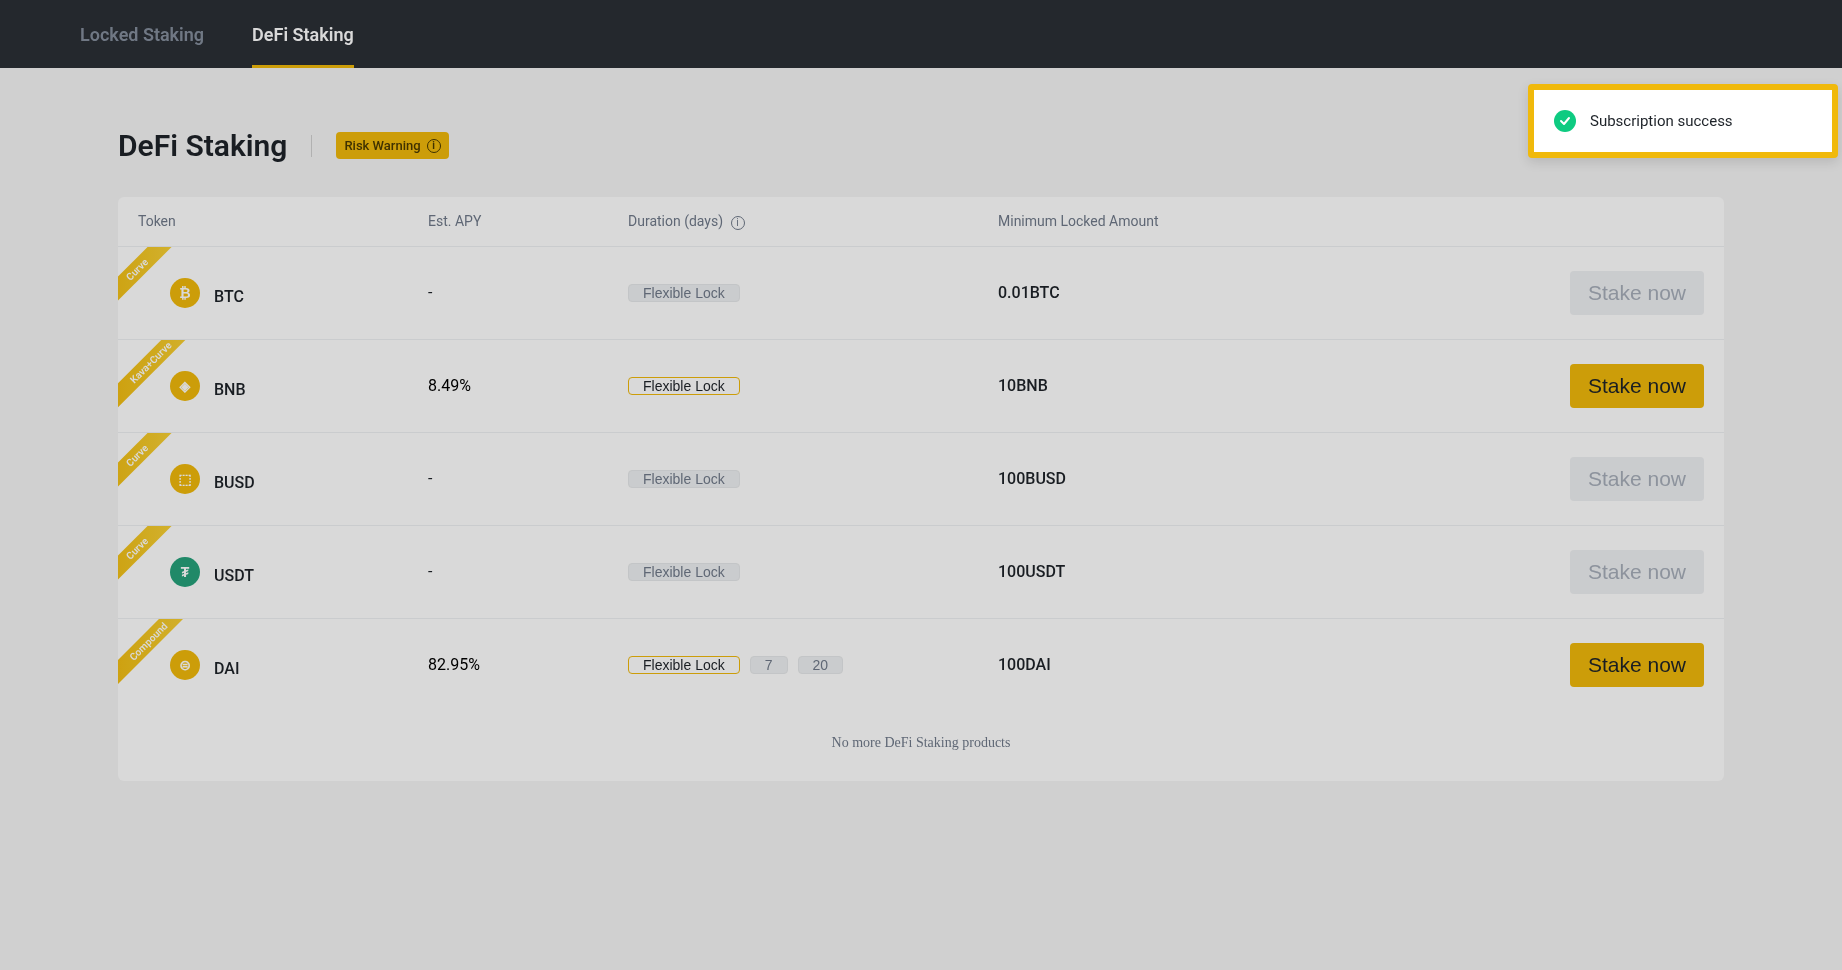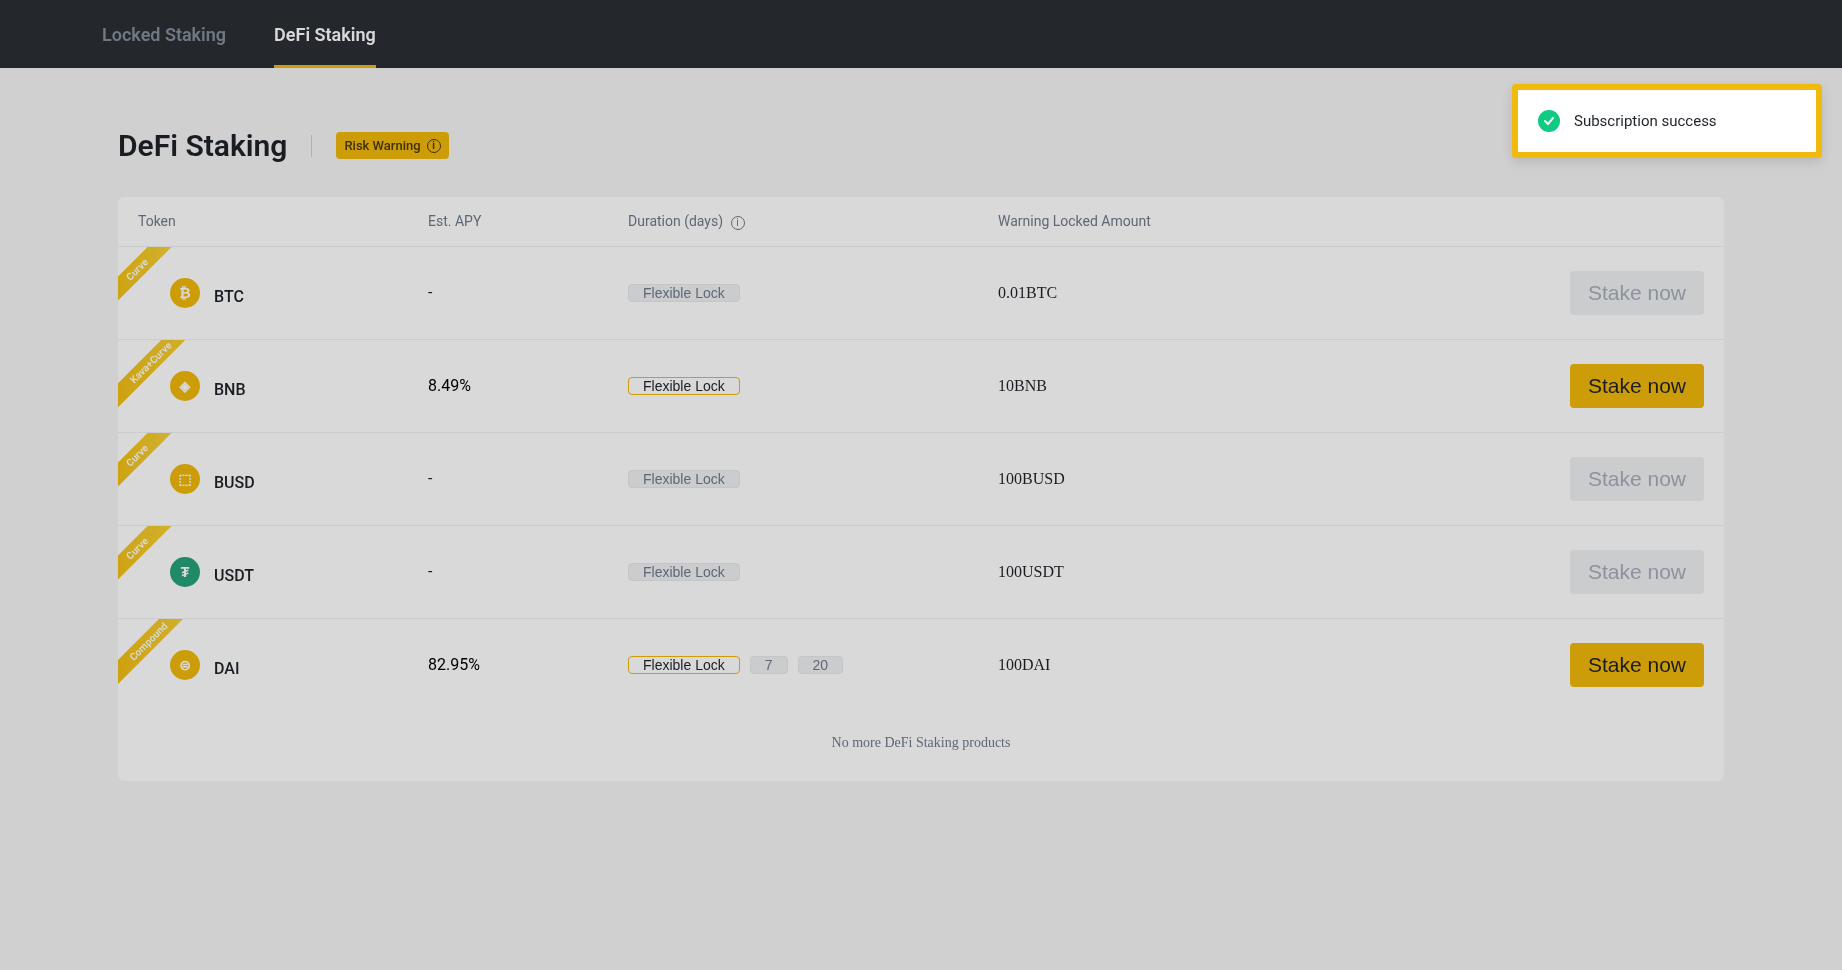--- a/index.html
+++ b/index.html
@@ -16,21 +16,21 @@
     z-index: 5;
     pointer-events: none;
   }
 
   
   .topbar {
     background: #2b2f36;
     height: 68px;
     display: flex;
     align-items: flex-end;
-    padding: 0 102px;
+    padding: 0 80px;
     gap: 48px;
   }
   .tab {
     color: #848e9c;
     font-size: 18px;
     font-weight: 600;
     height: 100%;
     display: flex;
     align-items: center;
     cursor: pointer;
@@ -137,21 +137,21 @@
     border-radius: 4px;
     padding: 0 14px;
     font-size: 14px;
     cursor: pointer;
   }
   .dur-btn.active {
     border: 1px solid #f0b90b;
     background: #fff;
     color: #1e2329;
   }
-  .min-cell { font-size: 16px; font-weight: 500; color:#1e2329;font-family:Liberation Serif, serif; }
+  .min-cell { font-size: 16px; font-weight: 500; color:#1e2329; }
   .action-cell { display:flex; justify-content:flex-end; }
   .stake-btn {
     background: #f0b90b;
     color: #1e2329;
     border: none;
     border-radius: 4px;
     padding: 10px 18px;
     font-size: 21px;
     font-weight: 500;
     cursor: pointer;
@@ -165,21 +165,21 @@
     text-align: center;
     padding: 24px 0 30px;
     color: #707a8a;
     font-size: 14px;
     font-family: Liberation Serif, serif;
   }
 
   
   .toast {
     position: absolute;
-    top: 84px; right: 20px;
+    top: 84px; right: 4px;
     z-index: 10;
     background: #fff;
     border: 6px solid #f0b90b;
     border-radius: 4px;
     padding: 20px 90px 20px 20px;
     display: flex;
     align-items: center;
     gap: 14px;
     box-shadow: 0 4px 12px rgba(0,0,0,0.12);
     min-width: 310px;
@@ -211,21 +211,21 @@
   </div>
 
   <div class="card">
     <div class="thead">
       <div>Token</div>
       <div>Est. APY</div>
       <div>
         <span>Duration (days)</span>
         <span class="info-circle-grey">i</span>
       </div>
-      <div>Warning Locked Amount</div>
+      <div>Minimum Locked Amount</div>
       <div></div>
     </div>
     <div id="rows-container">
         <div class="row">
           <div class="ribbon">Curve</div>
           <div class="token-cell">
             <div class="coin" style="background: rgb(240, 185, 11);">₿</div>
             <span class="token-name">BTC</span>
           </div>
           <div class="apy">-</div>

